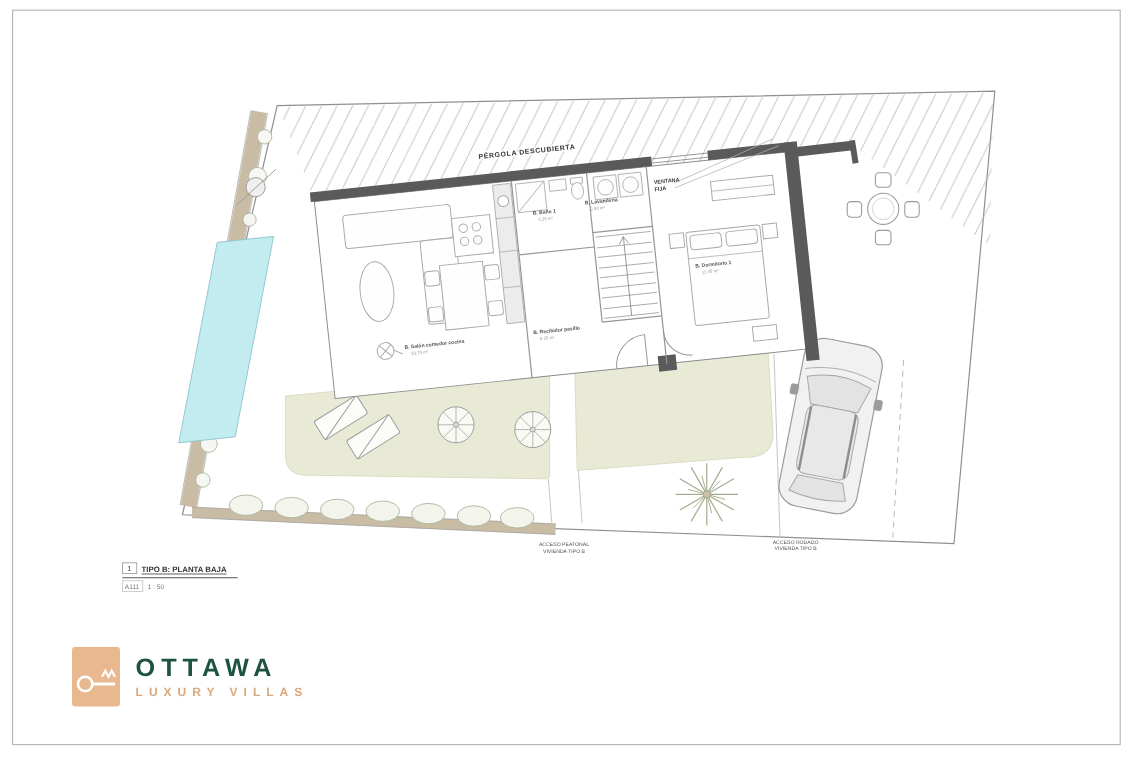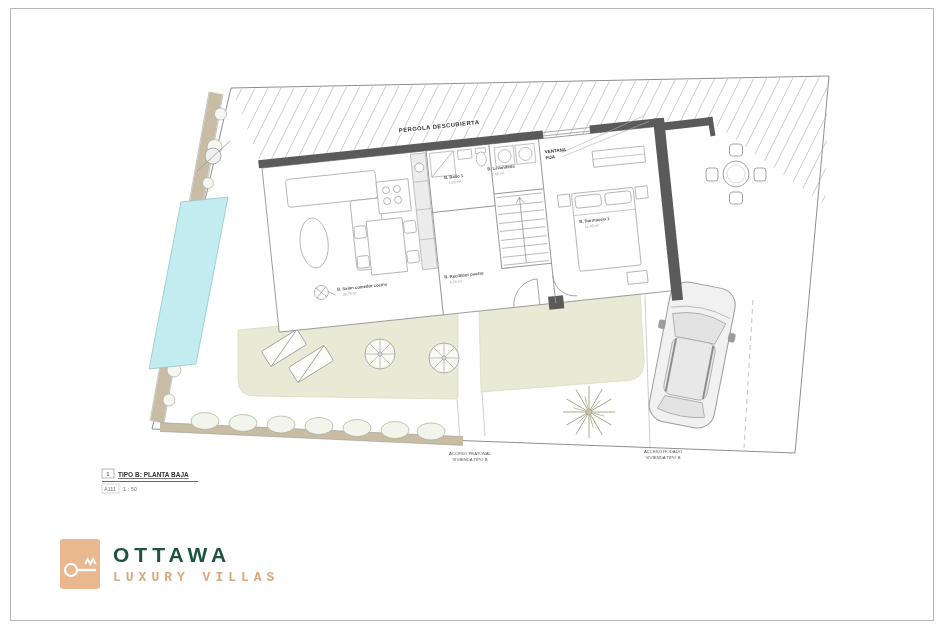--- a/index.html
+++ b/index.html
@@ -7,21 +7,21 @@
         font-family:"Liberation Sans",sans-serif;}
   .frame{position:absolute;left:10px;top:8px;width:924px;height:613px;
          border:1px solid #b7b7b7;box-sizing:border-box;}
   .plan-svg{position:absolute;left:0;top:0;}
   .watermark{position:absolute;left:227px;top:292px;white-space:nowrap;
              font-family:"DejaVu Serif",serif;font-style:italic;font-weight:bold;
              font-size:40px;letter-spacing:2px;color:rgba(122,122,122,0.45);
              pointer-events:none;}
   .ottawa{position:absolute;left:60px;top:539px;display:flex;align-items:center;gap:13px;justify-content:center;}
   .ottawa-word{font-size:21px;font-weight:800;letter-spacing:5px;color:#1d5340;line-height:22px;}
-  .ottawa-sub{font-size:13px;font-weight:bold;letter-spacing:5px;color:#d9a87e;margin-top:4px;font-family:Liberation Mono, monospace;}
+  .ottawa-sub{font-size:10px;font-weight:bold;letter-spacing:5px;color:#d9a87e;margin-top:4px;}
   .parena{position:absolute;left:648px;top:545px;}
 </style>
 </head>
 <body>
 
 <div class="page">
   <div class="frame"></div>
 
   <svg class="plan-svg" width="945" height="631" viewBox="0 0 945 631" font-family="Liberation Sans, sans-serif">
     <defs>

